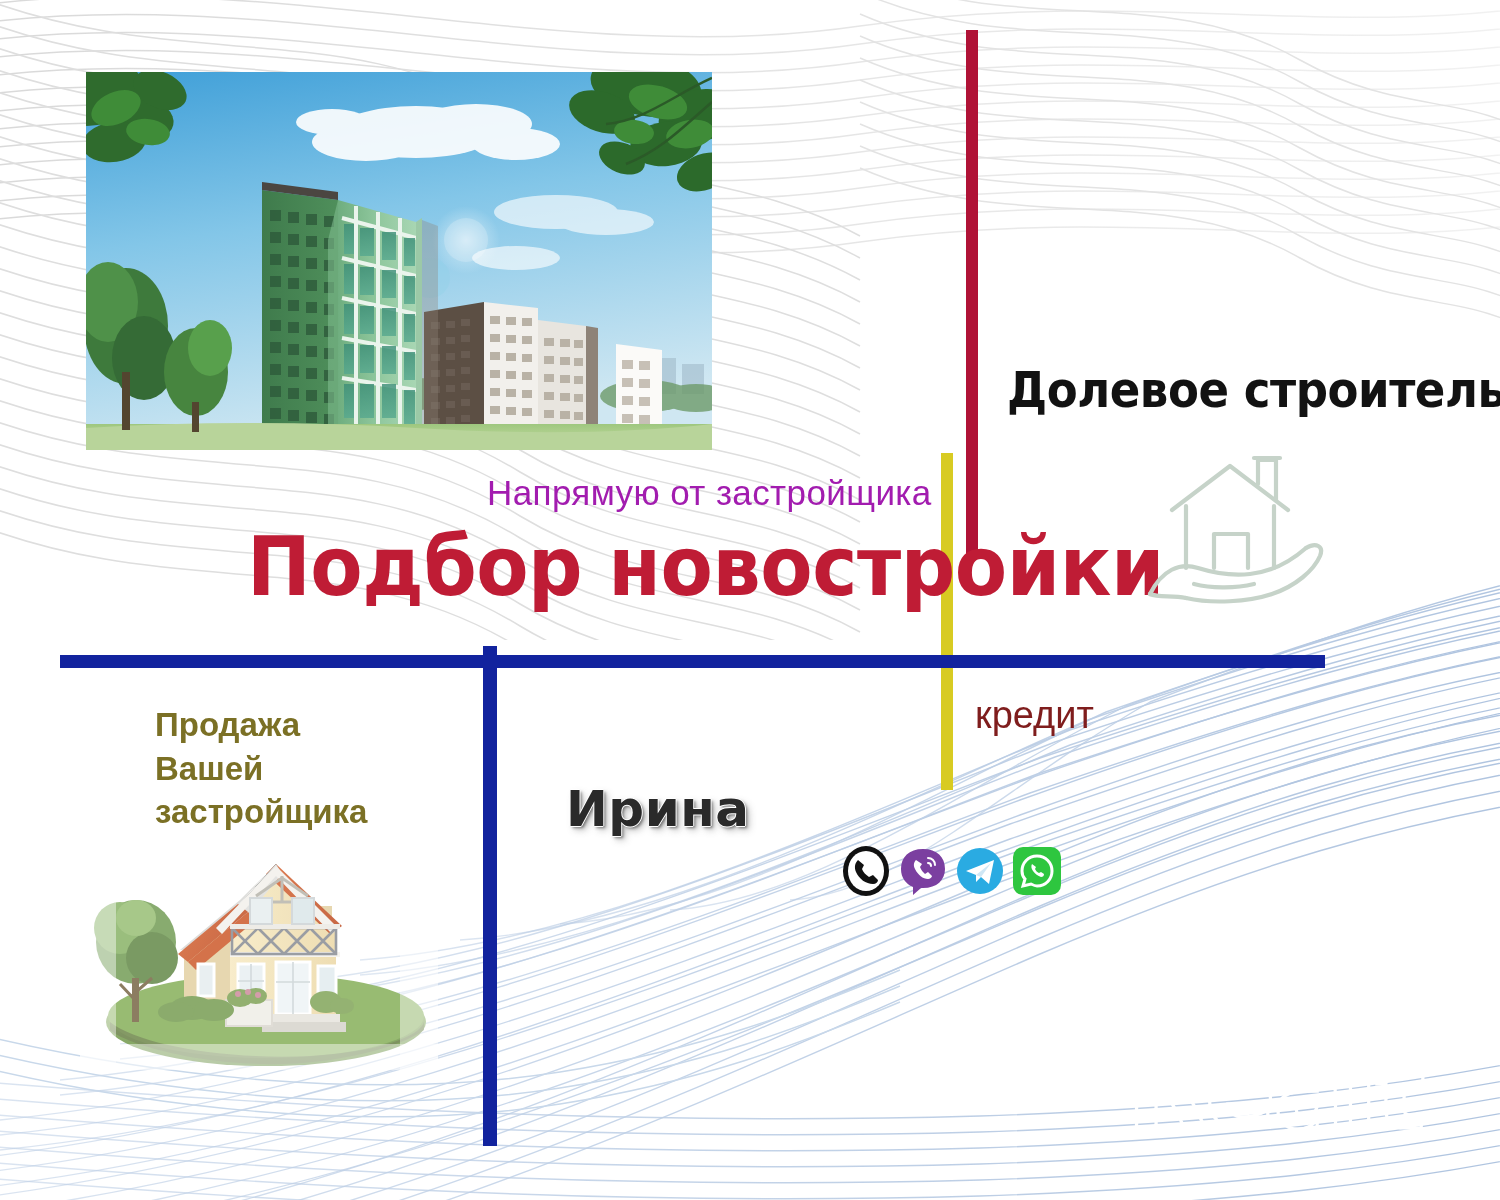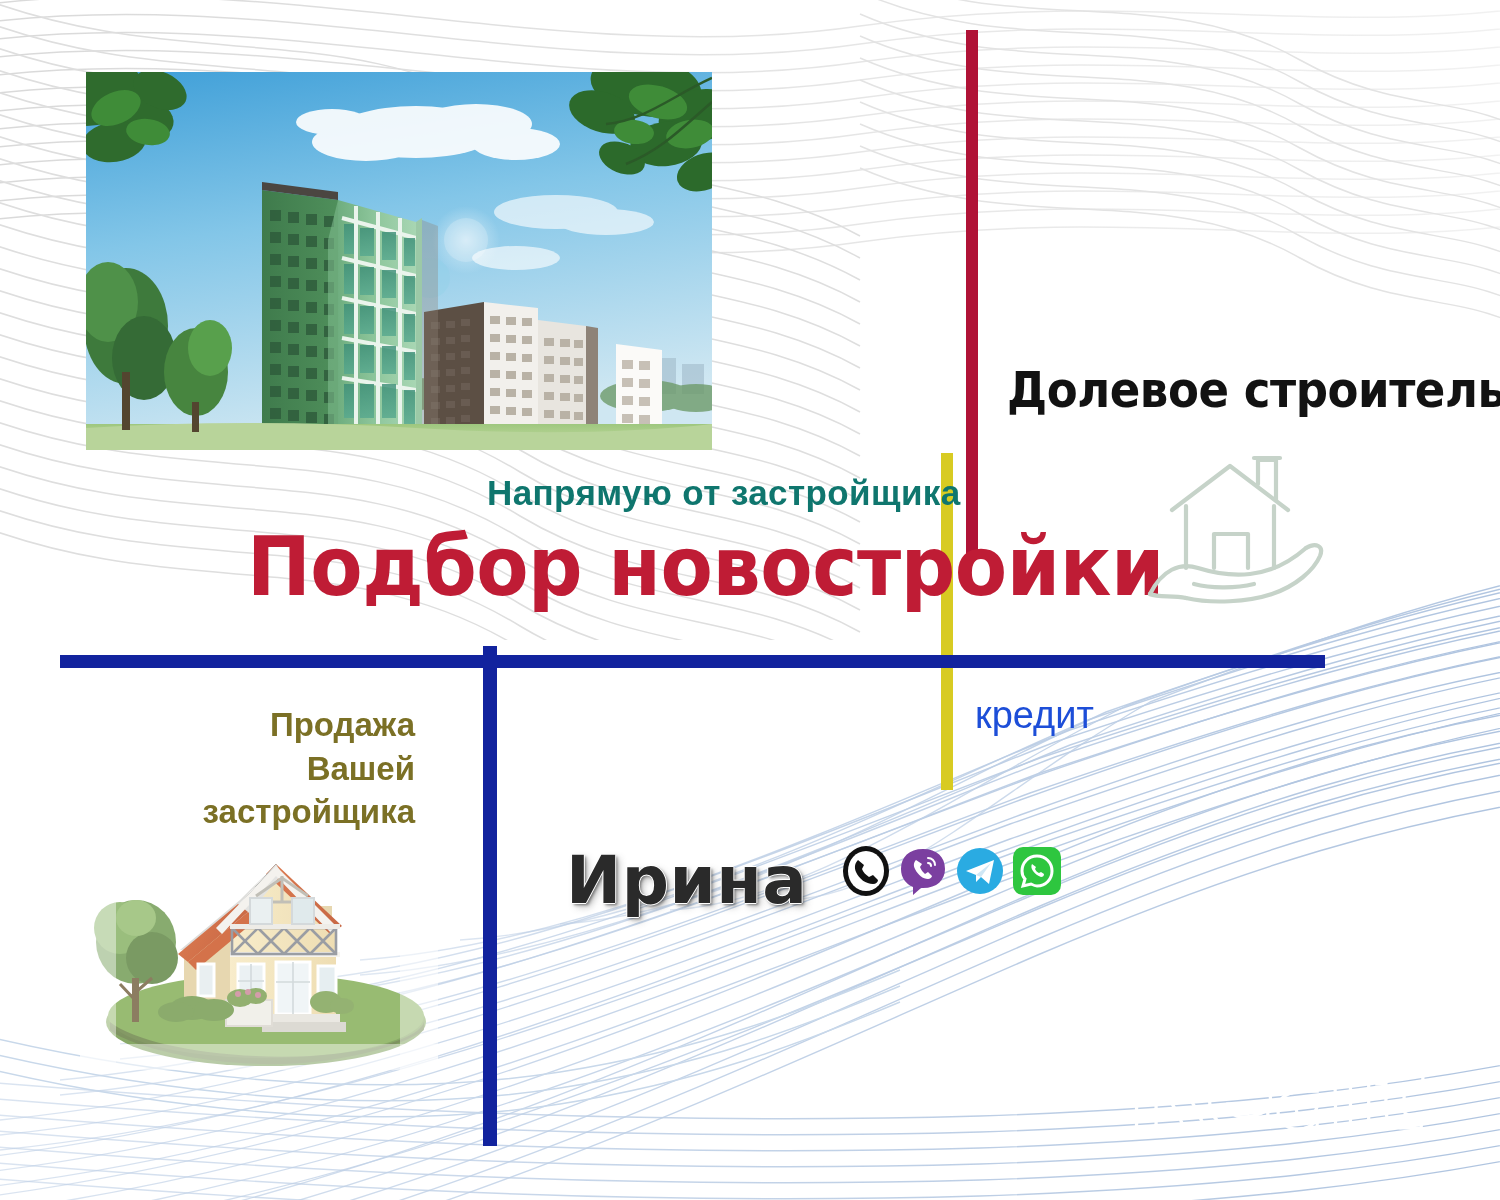--- a/index.html
+++ b/index.html
@@ -102,23 +102,23 @@
     overflow: hidden;
   }
   #cottage-photo svg { display: block; }
 
   
   #tagline-developer {
     position: absolute;
     left: 487px;
     top: 473px;
     font-size: 35px;
-    font-weight: bold;
+    font-weight: normal;
     letter-spacing: 0.4px;
-    color: #0f766e;
+    color: #a21caf;
     white-space: nowrap;
     font-family: "Liberation Sans", sans-serif;
   }
   #headline-main {
     position: absolute;
     left: 247px;
     top: 519px;
     font-size: 82px;
     font-weight: bold;
     letter-spacing: -0.5px;
@@ -139,43 +139,43 @@
     white-space: nowrap;
     transform: scaleX(0.92);
     transform-origin: left top;
     font-family: "DejaVu Sans", sans-serif;
   }
   #label-sell-property {
     position: absolute;
     left: 155px;
     top: 703px;
     width: 260px;
-    text-align: right;
+    text-align: left;
     font-size: 33px;
     line-height: 1.32;
     font-weight: bold;
     color: #7b7025;
     font-family: "Liberation Sans", sans-serif;
   }
   #label-financing {
     position: absolute;
     left: 975px;
     top: 691px;
     font-size: 38px;
     line-height: 1.28;
     font-weight: normal;
-    color: #1d4ed8;
+    color: #7f1d1d;
     white-space: nowrap;
     font-family: "Liberation Sans", sans-serif;
   }
   #agent-name {
     position: absolute;
     left: 566px;
-    top: 842px;
-    font-size: 66px;
+    top: 780px;
+    font-size: 50px;
     font-weight: bold;
     letter-spacing: 0.5px;
     color: #2a2a2a;
     white-space: nowrap;
     font-family: "DejaVu Sans", sans-serif;
     text-shadow:
       1px 0 0 #ffffff, -1px 0 0 #ffffff,
       0 1px 0 #ffffff, 0 -1px 0 #ffffff,
       2px 2px 3px rgba(40,40,40,0.55),
       4px 4px 7px rgba(80,80,80,0.35);

